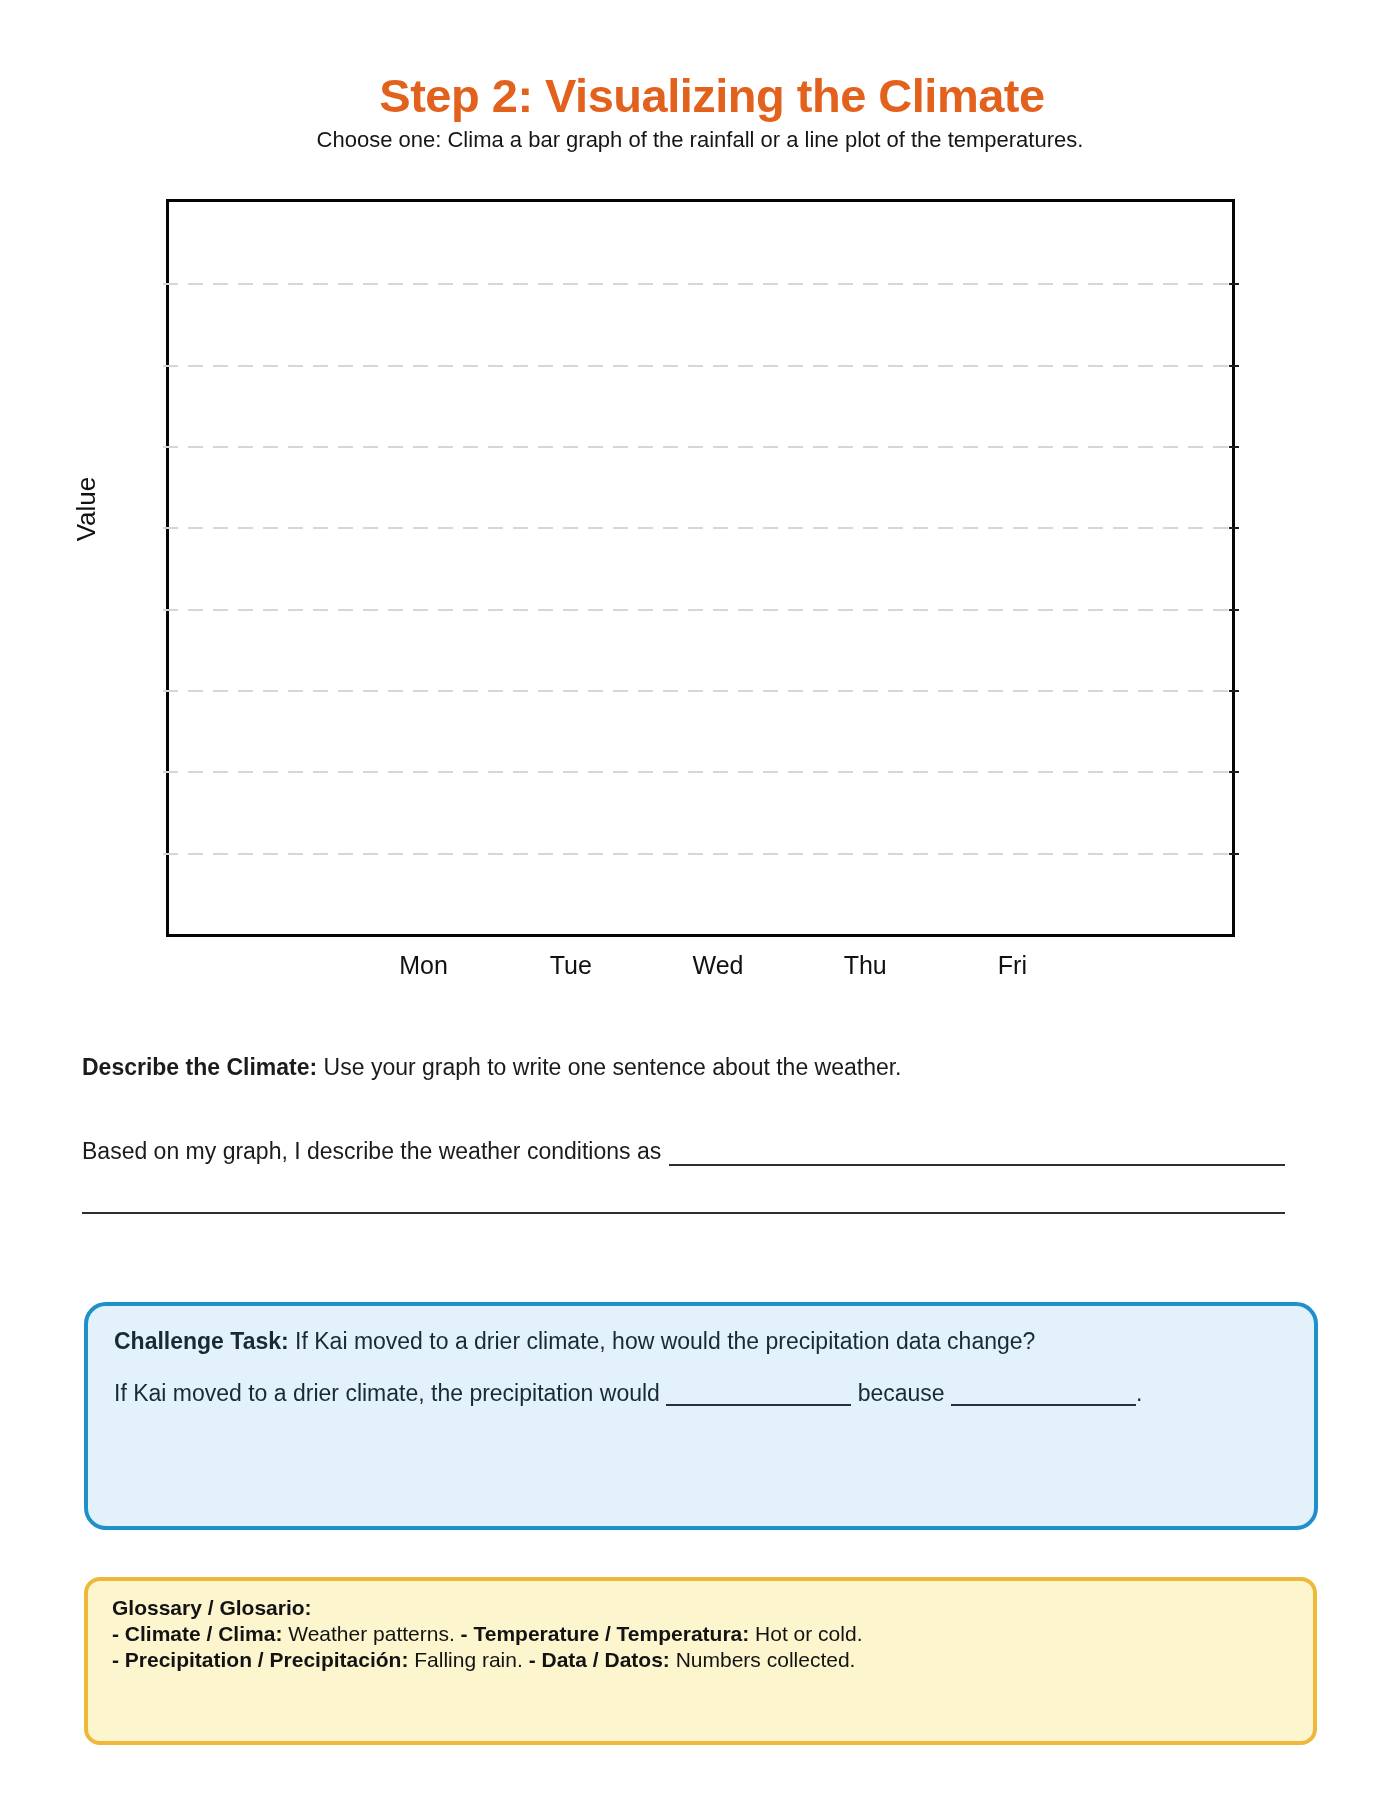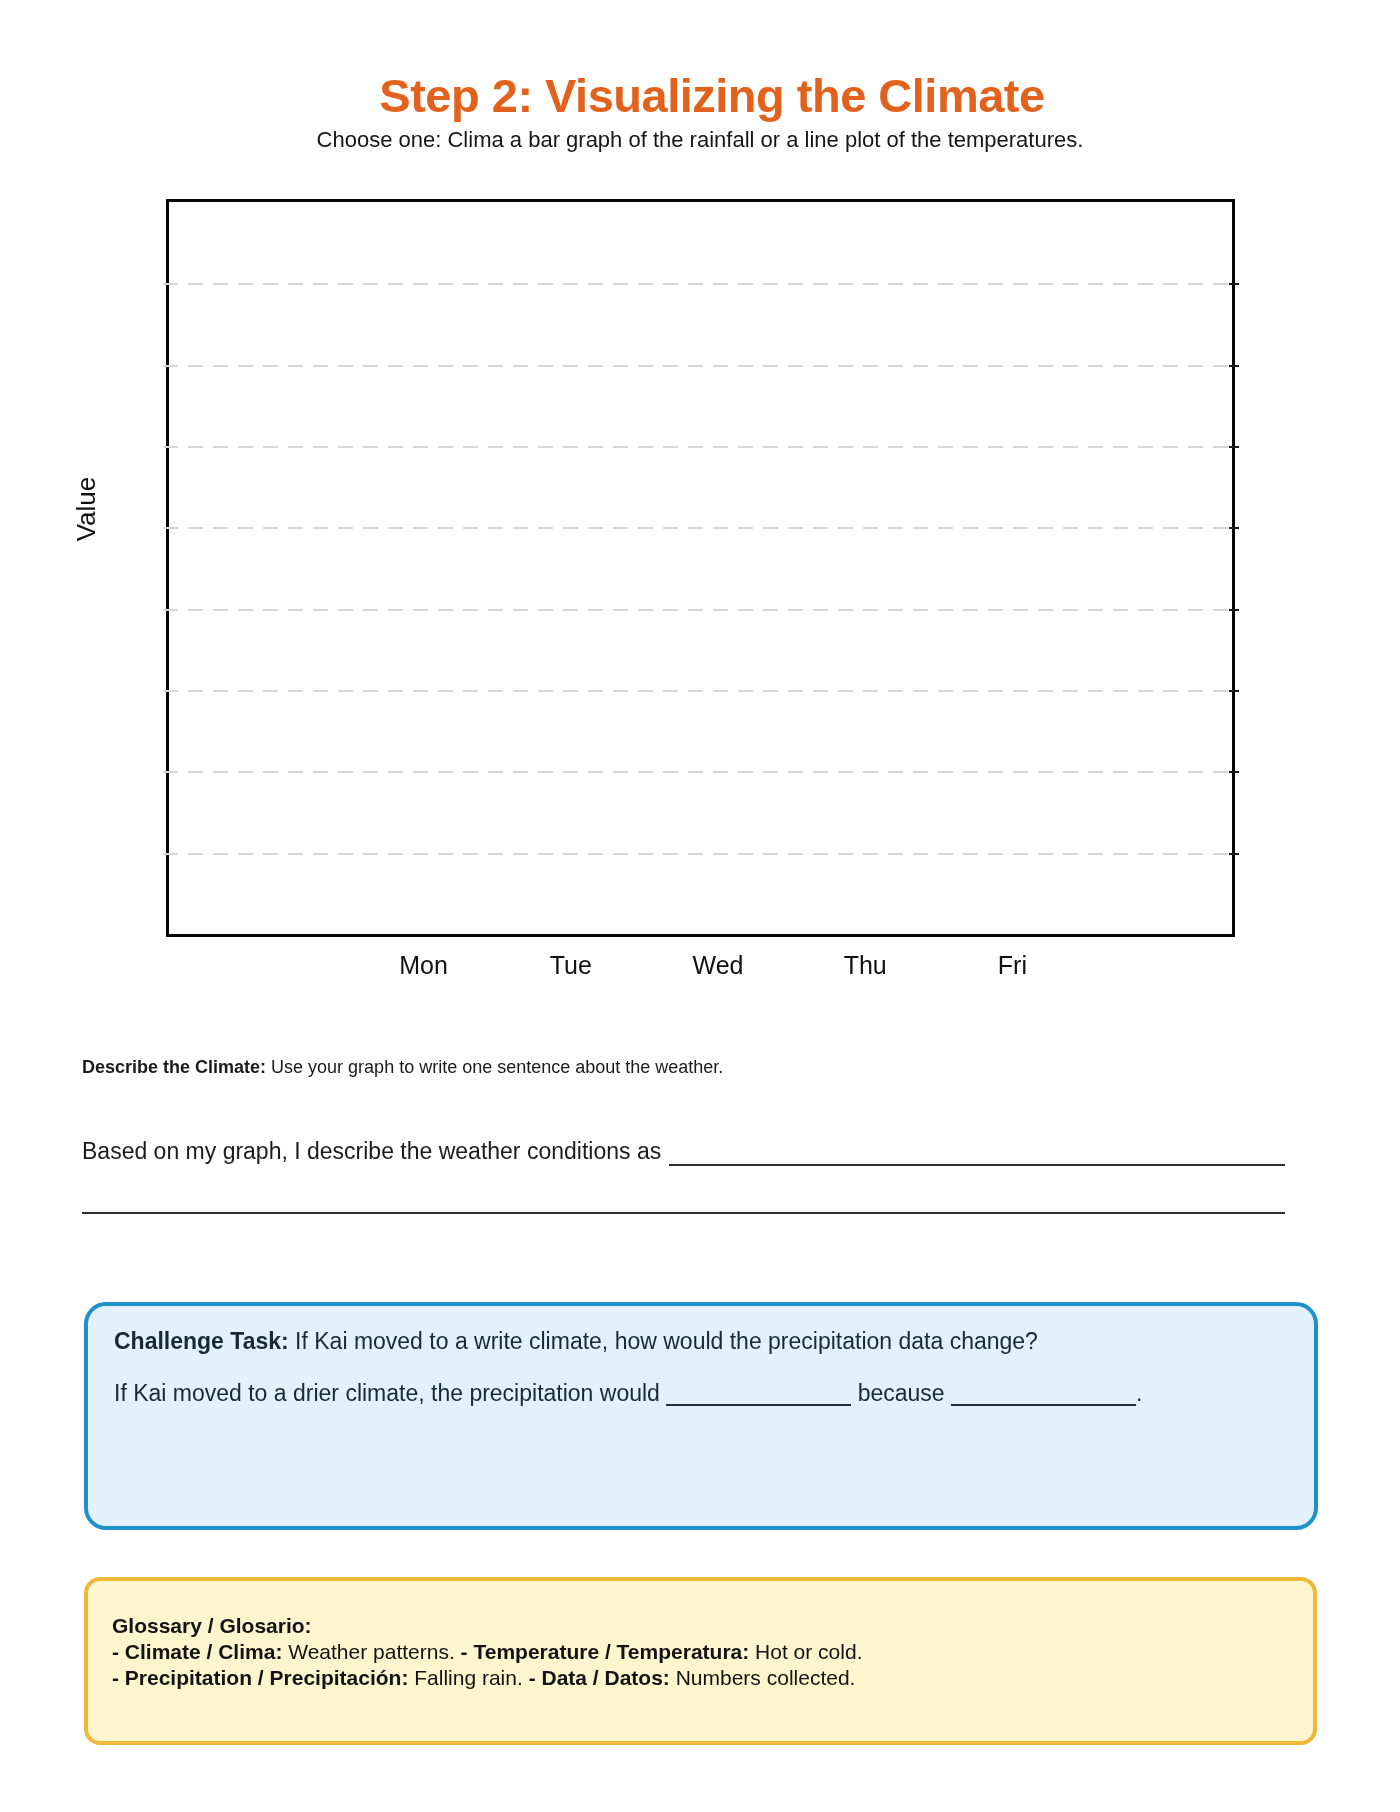--- a/index.html
+++ b/index.html
@@ -73,21 +73,21 @@
     text-align:center;
     font-size:25px;
     color:#111111;
   }
   
   .describe{
     position:absolute;
     left:82px; top:1052px;
     width:1240px;
     margin:0;
-    font-size:18px;
+    font-size:23px;
     line-height:30px;
   }
   .describe b{font-weight:bold;}
   .sentence{
     position:absolute;
     left:82px; top:1136px;
     width:1203px;
     display:flex;
     align-items:flex-end;
     font-size:23px;
@@ -132,21 +132,21 @@
   }
   
   .glossary-box{
     position:absolute;
     left:84px; top:1577px;
     width:1233px; height:168px;
     box-sizing:border-box;
     background:#fcf5cd;
     border:4px solid #efb83b;
     border-radius:16px;
-    padding:32px 24px;
+    padding:14px 24px;
     color:#131313;
   }
   .glossary-box p{
     margin:0;
     font-size:21px;
     line-height:26px;
   }
   .glossary-box b{font-weight:bold;}
 </style>
 </head>
@@ -186,21 +186,21 @@
   <div class="sentence">
     <span class="lead">Based on my graph, I describe the weather conditions as</span>
     <span class="fill-line"></span>
   </div>
 
   <div class="rule"></div>
 
   <div class="challenge-box">
     <p>
       <b>Challenge Task:</b>
-      <span>If Kai moved to a write climate, how would the precipitation data change?</span>
+      <span>If Kai moved to a drier climate, how would the precipitation data change?</span>
     </p>
     <p>
       <span>If Kai moved to a drier climate, the precipitation would</span>
       <span class="blank"></span>
       <span>because</span>
       <span class="blank"></span><span>.</span>
     </p>
   </div>
 
   <div class="glossary-box">

